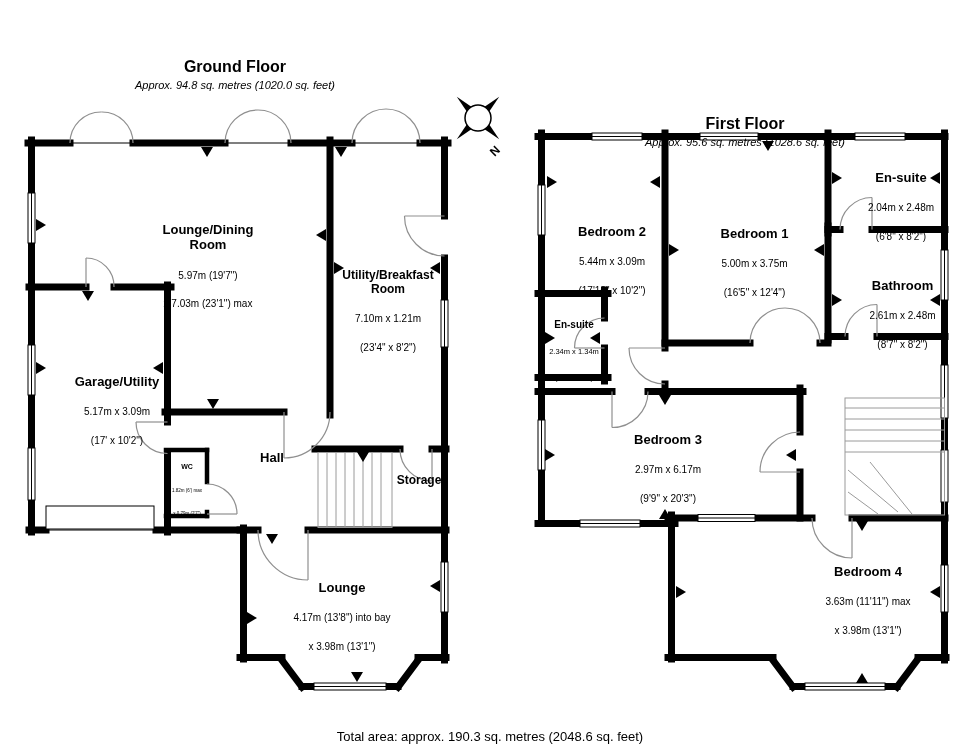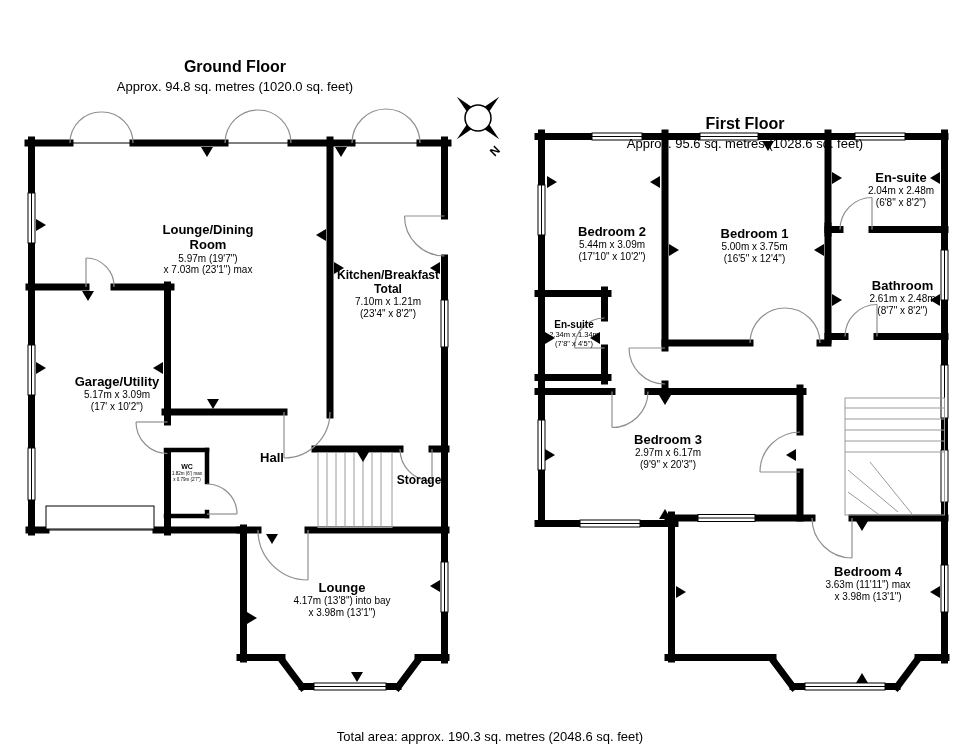--- a/index.html
+++ b/index.html
@@ -1,26 +1,26 @@
 <!DOCTYPE html>
 <html><head>
 <meta charset="utf-8">
 <style>
   html,body{margin:0;padding:0;background:#fff;}
   .canvas{position:relative;width:980px;height:751px;background:#ffffff;
           font-family:"Liberation Sans",sans-serif;color:#000;overflow:hidden;}
   .plan-svg{position:absolute;left:0;top:0;}
   .label{position:absolute;text-align:center;line-height:1.18;}
   .floor-title{font-weight:bold;font-size:16px;display:block;}
-  .floor-sub{font-size:13px;display:block;margin-top:2px;}
+  .floor-sub{font-size:11px;display:block;margin-top:2px;font-style:italic;}
   .room-name{font-weight:bold;font-size:13px;display:block;}
   .room-name.sm{font-size:12px;}
   .room-name.xs{font-size:10px;}
   .room-name.xxs{font-size:7px;}
-  .room-dims{font-size:10px;display:block;}
+  .room-dims{font-size:10px;display:block;margin-top:17px;}
   .room-dims.xs{font-size:7.5px;}
   .room-dims.xxs{font-size:4.5px;}
   .footer-text{font-size:13px;}
 </style>
 </head>
 <body>
 
 <div class="canvas">
 
   <svg class="plan-svg" width="980" height="751" viewBox="0 0 980 751">
@@ -317,21 +317,21 @@
     <span class="floor-sub">Approx. 95.6 sq. metres (1028.6 sq. feet)</span>
   </div>
 
   <div class="label" style="left:148px;top:222px;width:120px;">
     <span class="room-name">Lounge/Dining Room</span>
     <span class="room-dims">5.97m (19'7")</span>
     <span class="room-dims">x 7.03m (23'1") max</span>
   </div>
 
   <div class="label" style="left:326px;top:268px;width:124px;">
-    <span class="room-name sm">Kitchen/Breakfast Total</span>
+    <span class="room-name sm">Utility/Breakfast Room</span>
     <span class="room-dims">7.10m x 1.21m</span>
     <span class="room-dims">(23'4" x 8'2")</span>
   </div>
 
   <div class="label" style="left:42px;top:374px;width:150px;">
     <span class="room-name">Garage/Utility</span>
     <span class="room-dims">5.17m x 3.09m</span>
     <span class="room-dims">(17' x 10'2")</span>
   </div>
 

